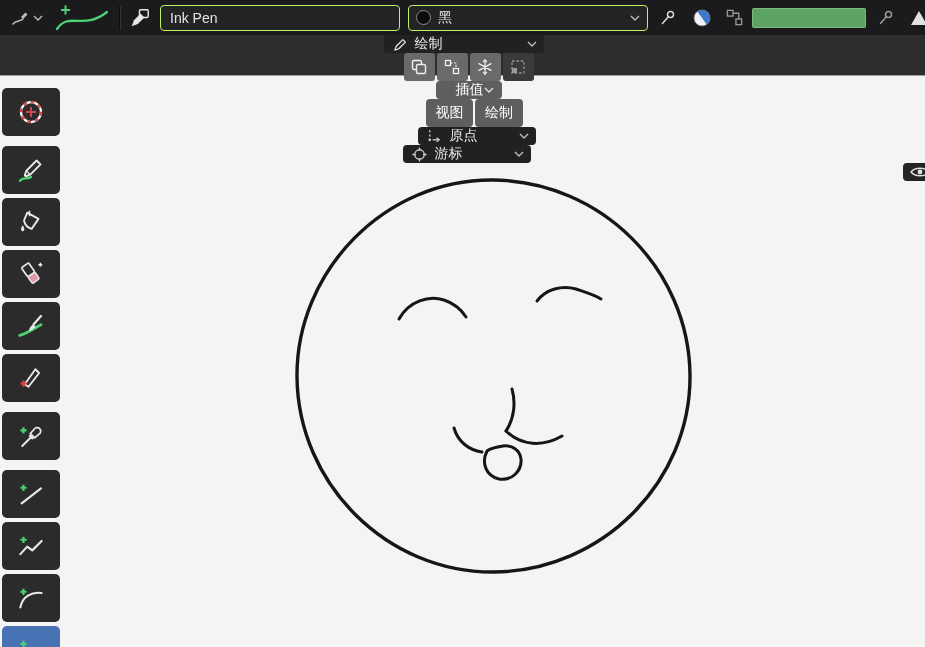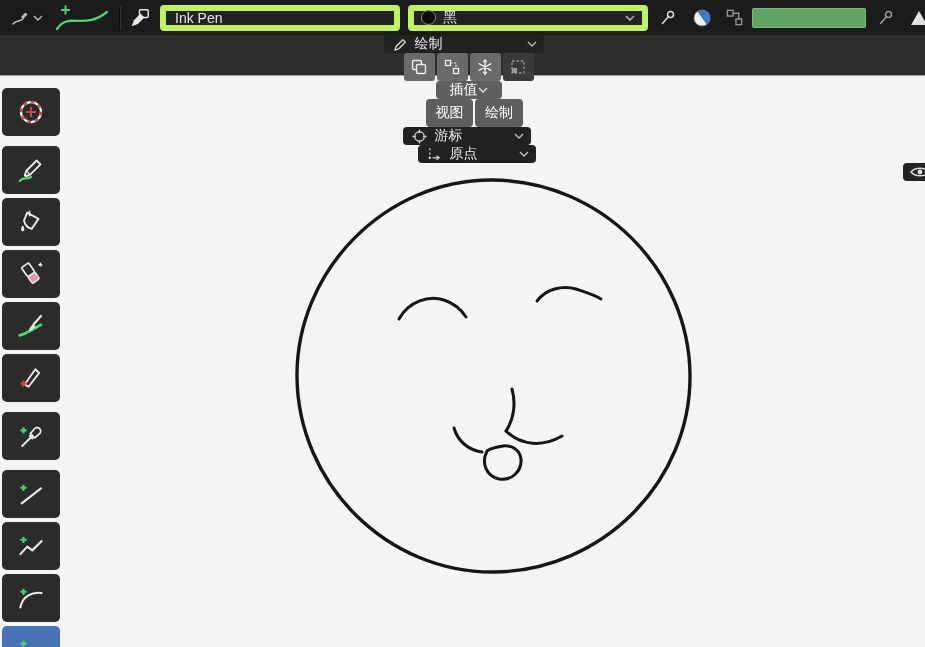--- a/index.html
+++ b/index.html
@@ -13,21 +13,21 @@
   .ink.face { stroke-width:3.4; }
 
   
   .topbar { position:absolute; top:0; left:0; width:100%; height:35px; background:#1b1b1d;
             display:flex; align-items:center; z-index:6; }
   .editor-btn { margin-left:6px; display:flex; align-items:center; gap:3px; padding:2px 4px; border-radius:4px; }
   .annotate-ic { margin-left:6px; }
   .vsep { margin-left:8px; width:1px; height:24px; background:#0c0c0c; box-shadow:1px 0 0 #333; }
   .iconbtn { display:flex; align-items:center; justify-content:center; width:24px; height:26px; border-radius:3px; }
   .brushbox { margin-left:8px; }
-  .field { background:#232326; border:6px solid #bef264; border-radius:4px; height:26px;
+  .field { background:#232326; border:1px solid #bef264; border-radius:4px; height:26px;
            display:flex; align-items:center; color:#e4e4e4; font-size:14px; }
   .brushname { margin-left:8px; width:240px; padding-left:9px; }
   .material { margin-left:8px; width:240px; }
   .mat-circle { width:15px; height:15px; border-radius:50%; background:#0c0c0c; border:1.5px solid #8f8f8f; margin:0 7px; }
   .caret { margin-left:auto; margin-right:7px; flex:none; }
   .pin1 { margin-left:8px; }
   .sphere { margin-left:10px; }
   .nodes { margin-left:8px; }
   .vswatch { margin-left:6px; width:114px; height:20px; border-radius:2px; background:#5da462;
              border:1px solid rgba(255,255,255,0.22); }
@@ -41,21 +41,21 @@
               color:#ececec; font-size:14px; }
   .dd-mode { margin-left:2px; width:160px; }
   .dd-mode .lbl { margin-left:6px; }
   .dd-icon { margin-left:8px; flex:none; }
   .toggle-group { margin-left:12px; display:flex; gap:2px; }
   .tbtn { width:31px; height:28px; background:#6a6a6a; border-radius:3px; display:flex;
           align-items:center; justify-content:center; }
   .tbtn.off { background:#3a3a3d; }
   .graybtn { background:#5e5e5e; color:#fff; height:28px; border-radius:4px; display:flex;
              align-items:center; font-size:14px; }
-  .interp { margin-left:12px; width:66px; padding:0 8px; justify-content:center; }
+  .interp { margin-left:12px; width:66px; padding:0 8px; justify-content:flex-end; }
   .pair { margin-left:16px; display:flex; gap:2px;padding-left:8px; }
   .pair .graybtn { justify-content:center; }
   .btn-view { width:47px; } .btn-draw { width:48px; }
   .dd-origin { margin-left:28px; width:118px; }
   .dd-origin .lbl, .dd-cursor .lbl { margin-left:7px; }
   .dd-cursor { margin-left:8px; width:128px; }
   .h2clip { margin-left:auto; margin-right:-10px; width:32px; height:28px; background:#232326;
             border-radius:4px; display:flex; align-items:center; padding-left:6px; }
 
   
@@ -210,44 +210,44 @@
 
     <div class="pair">
       <div class="graybtn btn-view">
         <span class="lbl">视图</span>
       </div>
       <div class="graybtn btn-draw">
         <span class="lbl">绘制</span>
       </div>
     </div>
 
-    <div class="dropdown dd-cursor">
-      <svg class="dd-icon" width="17" height="17" viewBox="0 0 18 18">
-        <circle cx="9" cy="9" r="5" fill="none" stroke="#cfcfcf" stroke-width="1.4"></circle>
-        <path d="M9 1.5 V5 M9 13 V16.5 M1.5 9 H5 M13 9 H16.5" stroke="#cfcfcf" stroke-width="1.4"></path>
-      </svg>
-      <span class="lbl">游标</span>
-      <svg class="caret" width="10" height="6" viewBox="0 0 10 6">
-        <path d="M1 1 L5 5 L9 1" fill="none" stroke="#bdbdbd" stroke-width="1.4"></path>
-      </svg>
-    </div>
-
     <div class="dropdown dd-origin">
       <svg class="dd-icon" width="17" height="17" viewBox="0 0 18 18">
         <path d="M4 2.5 v2 M4 7 v2" stroke="#cfcfcf" stroke-width="1.4"></path>
         <circle cx="4" cy="12.5" r="1.4" fill="#cfcfcf"></circle>
         <path d="M7 12.5 h6" stroke="#cfcfcf" stroke-width="1.4"></path>
         <path d="M11.2 10.4 L14 12.5 L11.2 14.6" fill="none" stroke="#cfcfcf" stroke-width="1.4"></path>
       </svg>
       <span class="lbl">原点</span>
       <svg class="caret" width="10" height="6" viewBox="0 0 10 6">
         <path d="M1 1 L5 5 L9 1" fill="none" stroke="#bdbdbd" stroke-width="1.4"></path>
       </svg>
     </div>
 
+    <div class="dropdown dd-cursor">
+      <svg class="dd-icon" width="17" height="17" viewBox="0 0 18 18">
+        <circle cx="9" cy="9" r="5" fill="none" stroke="#cfcfcf" stroke-width="1.4"></circle>
+        <path d="M9 1.5 V5 M9 13 V16.5 M1.5 9 H5 M13 9 H16.5" stroke="#cfcfcf" stroke-width="1.4"></path>
+      </svg>
+      <span class="lbl">游标</span>
+      <svg class="caret" width="10" height="6" viewBox="0 0 10 6">
+        <path d="M1 1 L5 5 L9 1" fill="none" stroke="#bdbdbd" stroke-width="1.4"></path>
+      </svg>
+    </div>
+
     <div class="h2clip">
       <svg width="22" height="18" viewBox="0 0 22 18">
         <path d="M2 9 C6 4 16 4 20 9 C16 14 6 14 2 9 Z" fill="none" stroke="#e0e0e0" stroke-width="1.4"></path>
         <circle cx="11" cy="9" r="2.4" fill="#e0e0e0"></circle>
       </svg>
     </div>
   </div>
 
   <div class="toolbar">
 

